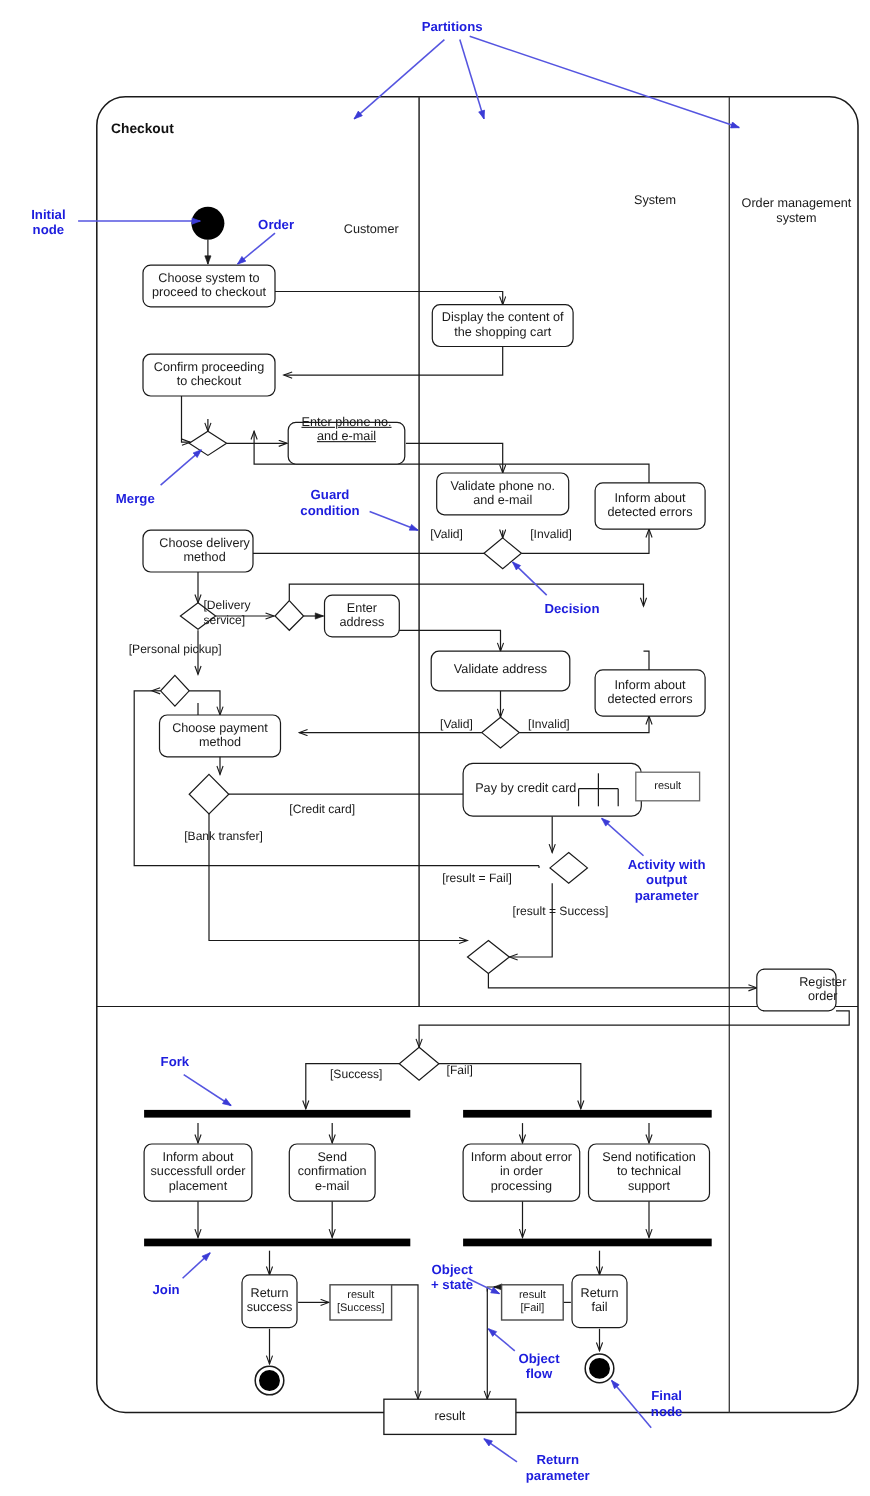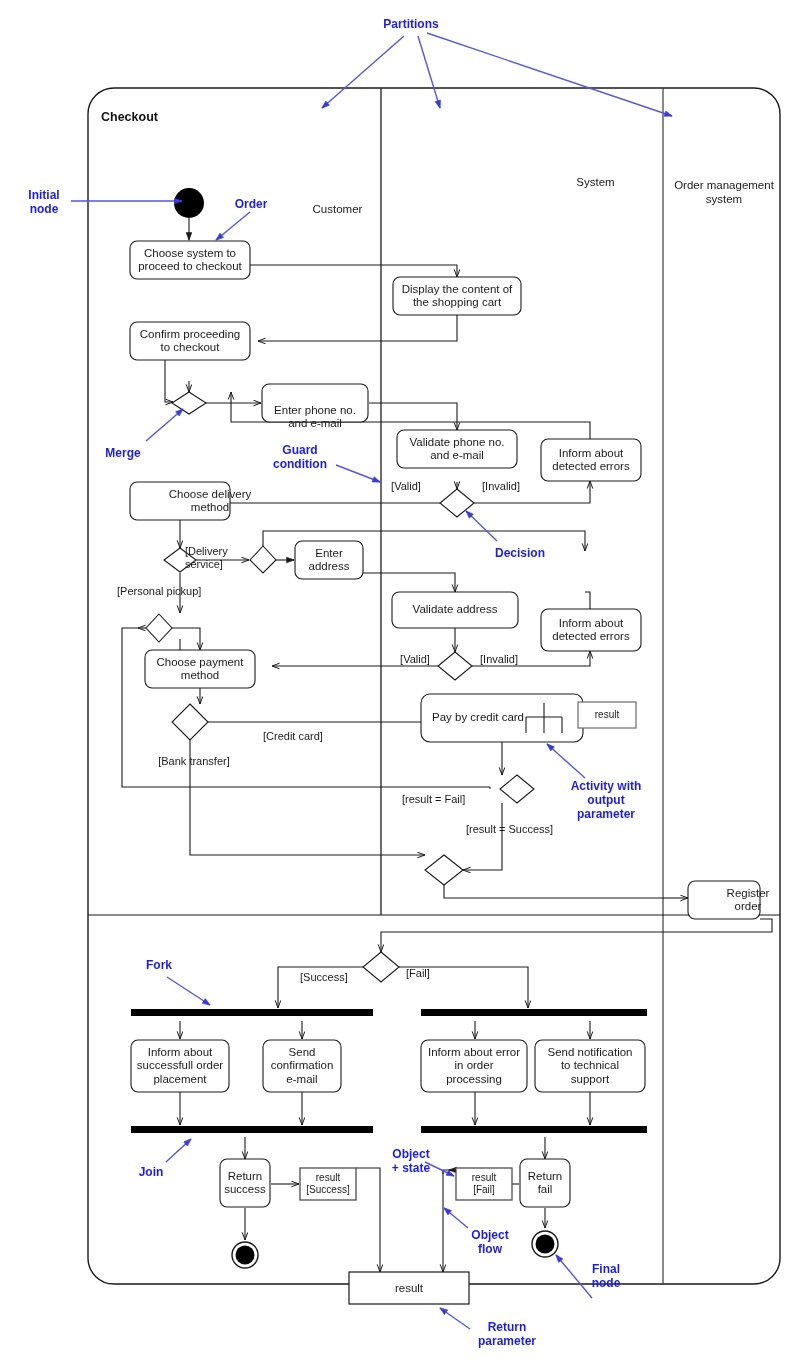--- a/index.html
+++ b/index.html
@@ -227,27 +227,27 @@
 <div class="partLabel" style="left:553px;top:175px;width:85px;">System</div>
 <div class="partLabel" style="left:668px;top:178px;width:112px;">Order management
 system</div>
 
 <div class="nodeLabel" style="left:130px;top:241px;width:120px;height:38px;">Choose system to
 proceed to checkout</div>
 <div class="nodeLabel" style="left:393px;top:277px;width:128px;height:38px;">Display the content of
 the shopping cart</div>
 <div class="nodeLabel" style="left:130px;top:322px;width:120px;height:38px;">Confirm proceeding
 to checkout</div>
-<div class="nodeLabel" style="left:262px;top:398px;width:106px;height:38px;">Enter phone no.
+<div class="nodeLabel" style="left:262px;top:372px;width:106px;height:38px;text-decoration:underline;">Enter phone no.
 and e-mail</div>
 <div class="nodeLabel" style="left:397px;top:430px;width:120px;height:38px;">Validate phone no.
 and e-mail</div>
 <div class="nodeLabel" style="left:541px;top:439px;width:100px;height:42px;">Inform about
 detected errors</div>
-<div class="nodeLabel" style="left:130px;top:482px;width:112px;height:38px;padding-left:24px;">Choose delivery
+<div class="nodeLabel" style="left:130px;top:482px;width:112px;height:38px;">Choose delivery
 method</div>
 <div class="nodeLabel" style="left:295px;top:541px;width:68px;height:38px;">Enter
 address</div>
 <div class="nodeLabel" style="left:392px;top:592px;width:126px;height:36px;">Validate address</div>
 <div class="nodeLabel" style="left:541px;top:609px;width:100px;height:42px;">Inform about
 detected errors</div>
 <div class="nodeLabel" style="left:145px;top:650px;width:110px;height:38px;">Choose payment
 method</div>
 <div class="nodeLabel" style="left:428px;top:694px;width:100px;height:48px;">Pay by credit card</div>
 <div class="nodeLabel" style="left:688px;top:881px;width:72px;height:38px;padding-left:24px;">Register
@@ -277,21 +277,21 @@
 <div class="objLabel" style="left:349px;top:1272px;width:120px;height:32px;font-size:11.5px;">result</div>
 
 <div class="guard" style="left:383px;top:480px;width:46px;">[Valid]</div>
 <div class="guard" style="left:474px;top:480px;width:54px;">[Invalid]</div>
 <div class="guard" style="left:185px;top:545px;width:62px;text-align:left;">[Delivery
 service]</div>
 <div class="guard" style="left:117px;top:585px;width:100px;text-align:left;">[Personal pickup]</div>
 <div class="guard" style="left:392px;top:653px;width:46px;">[Valid]</div>
 <div class="guard" style="left:472px;top:653px;width:54px;">[Invalid]</div>
 <div class="guard" style="left:263px;top:730px;width:80px;text-align:left;">[Credit card]</div>
-<div class="guard" style="left:149px;top:755px;width:90px;text-align:center;">[Bank transfer]</div>
+<div class="guard" style="left:149px;top:755px;width:90px;text-align:right;">[Bank transfer]</div>
 <div class="guard" style="left:402px;top:793px;width:80px;text-align:left;">[result = Fail]</div>
 <div class="guard" style="left:466px;top:823px;width:100px;text-align:left;">[result = Success]</div>
 <div class="guard" style="left:300px;top:971px;width:62px;text-align:left;">[Success]</div>
 <div class="guard" style="left:406px;top:967px;width:44px;text-align:left;">[Fail]</div>
 
 <div class="ann" style="left:355px;top:17px;width:112px;">Partitions</div>
 <div class="ann" style="left:16px;top:188px;width:56px;">Initial
 node</div>
 <div class="ann" style="left:223px;top:197px;width:56px;">Order</div>
 <div class="ann" style="left:99px;top:446px;width:48px;">Merge</div>

